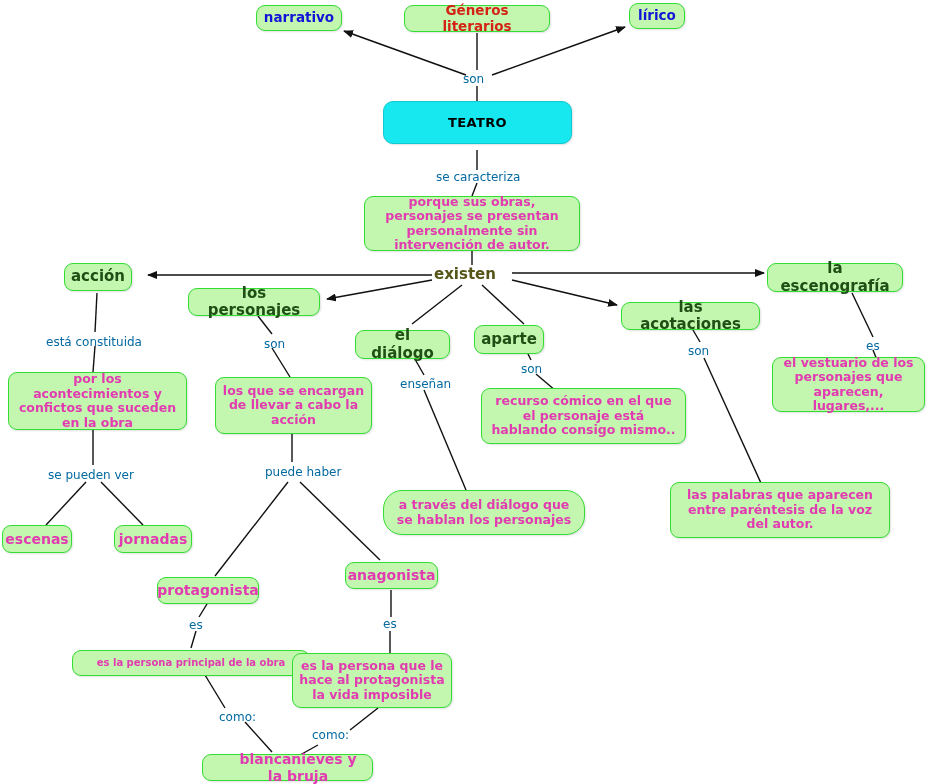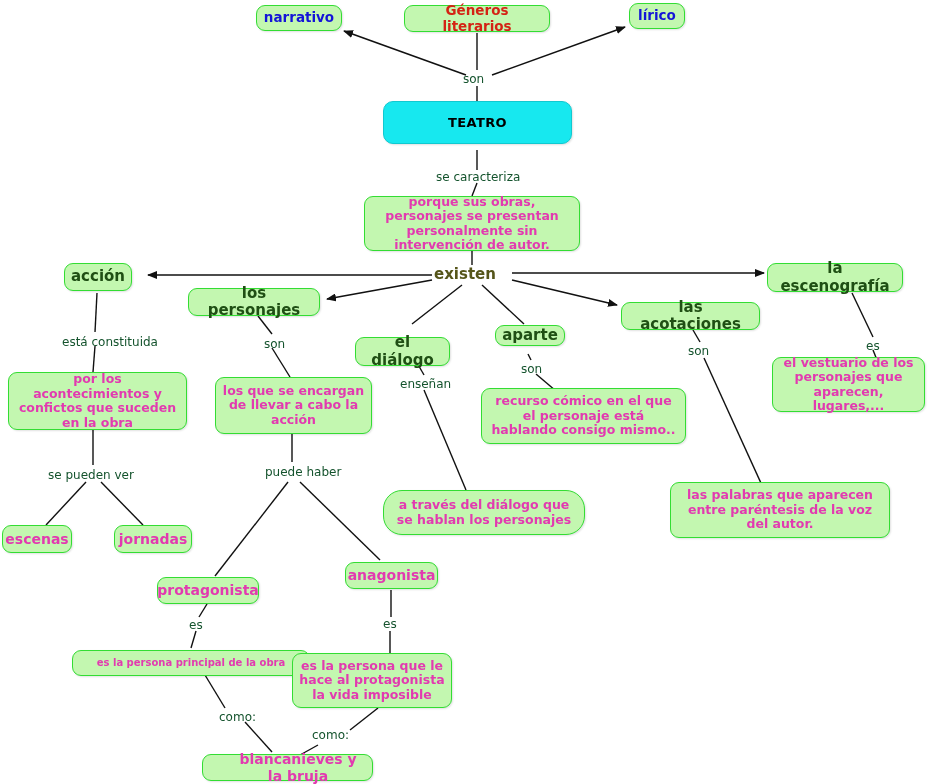--- a/index.html
+++ b/index.html
@@ -67,21 +67,21 @@
     font-size: 13.5px;
   }
   .node.genre {
     color: #1414d8;
     font-size: 13.5px;
   }
   .link-label {
     position: absolute;
     font-family: "DejaVu Sans", sans-serif;
     font-size: 12px;
-    color: #14532d;
+    color: #0369a1;
     white-space: nowrap;
     background: transparent;
   }
   .link-label.hub {
     color: #55551a;
     font-weight: bold;
     font-size: 15px;
   }
 </style>
 </head>
@@ -192,37 +192,37 @@
   <div class="link-label hub" style="left:434px; top:265px;">existen</div>
 
   <div class="node concept" style="left:64px; top:263px; width:68px; height:28px;">
     <span>acción</span>
   </div>
 
   <div class="node concept" style="left:188px; top:288px; width:132px; height:28px;">
     <span>los personajes</span>
   </div>
 
-  <div class="node concept" style="left:355px; top:337px; width:95px; height:29px;">
+  <div class="node concept" style="left:355px; top:330px; width:95px; height:29px;">
     <span>el diálogo</span>
   </div>
 
-  <div class="node concept" style="left:495px; top:325px; width:70px; height:21px;">
+  <div class="node concept" style="left:474px; top:325px; width:70px; height:29px;">
     <span>aparte</span>
   </div>
 
   <div class="node concept" style="left:621px; top:302px; width:139px; height:28px;">
     <span>las acotaciones</span>
   </div>
 
   <div class="node concept" style="left:767px; top:263px; width:136px; height:29px;">
     <span>la escenografía</span>
   </div>
 
-  <div class="link-label" style="left:46px; top:335px;margin-left:16px;">está constituida</div>
+  <div class="link-label" style="left:46px; top:335px;">está constituida</div>
 
   <div class="link-label" style="left:264px; top:337px;">son</div>
 
   <div class="link-label" style="left:400px; top:377px;">enseñan</div>
 
   <div class="link-label" style="left:521px; top:362px;">son</div>
 
   <div class="link-label" style="left:688px; top:344px;">son</div>
 
   <div class="link-label" style="left:866px; top:339px;">es</div>

